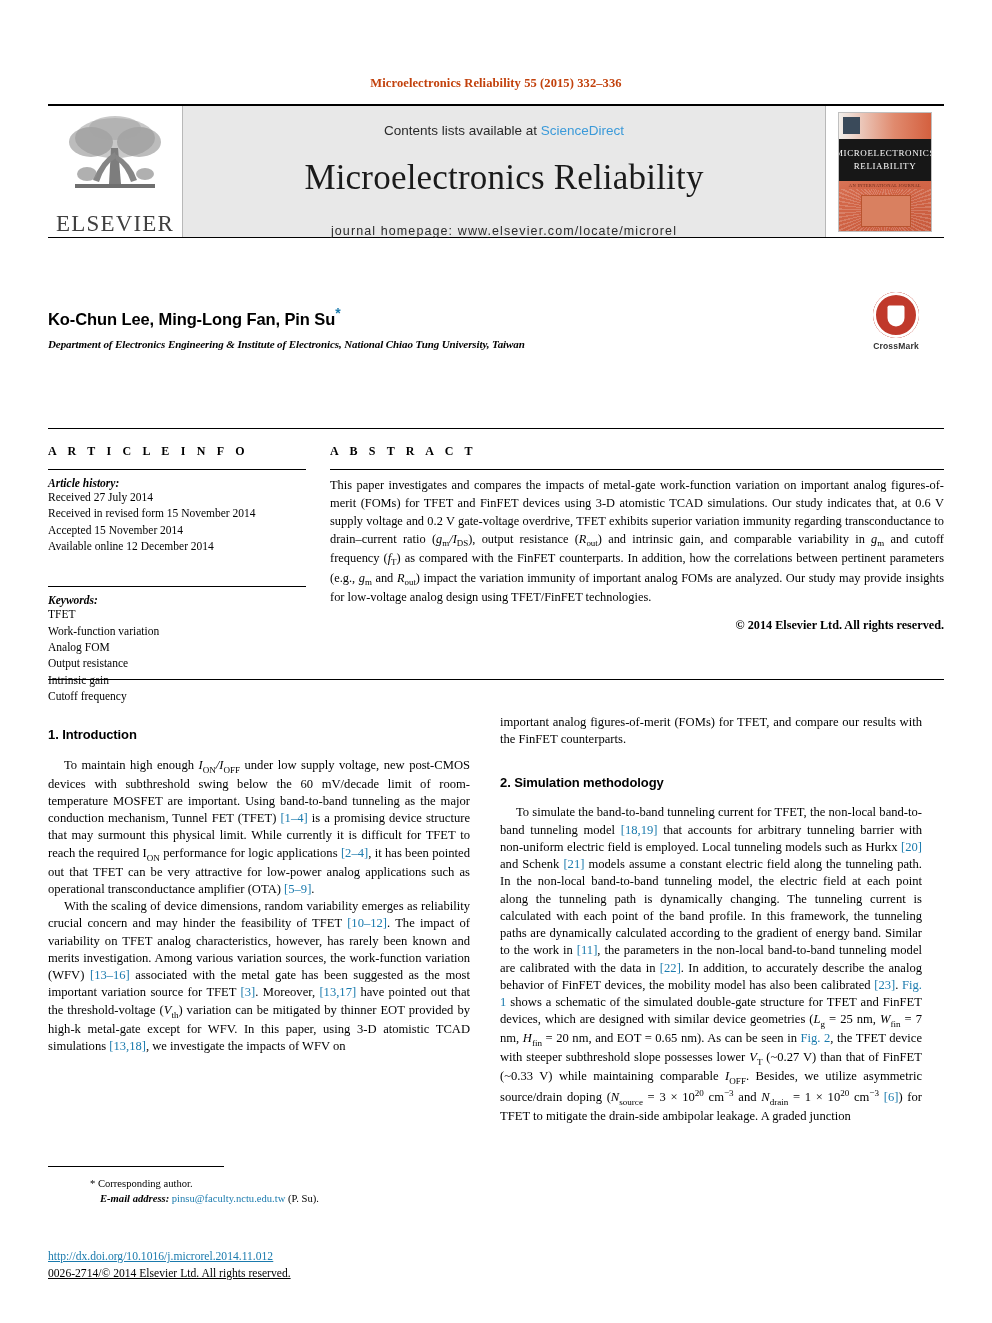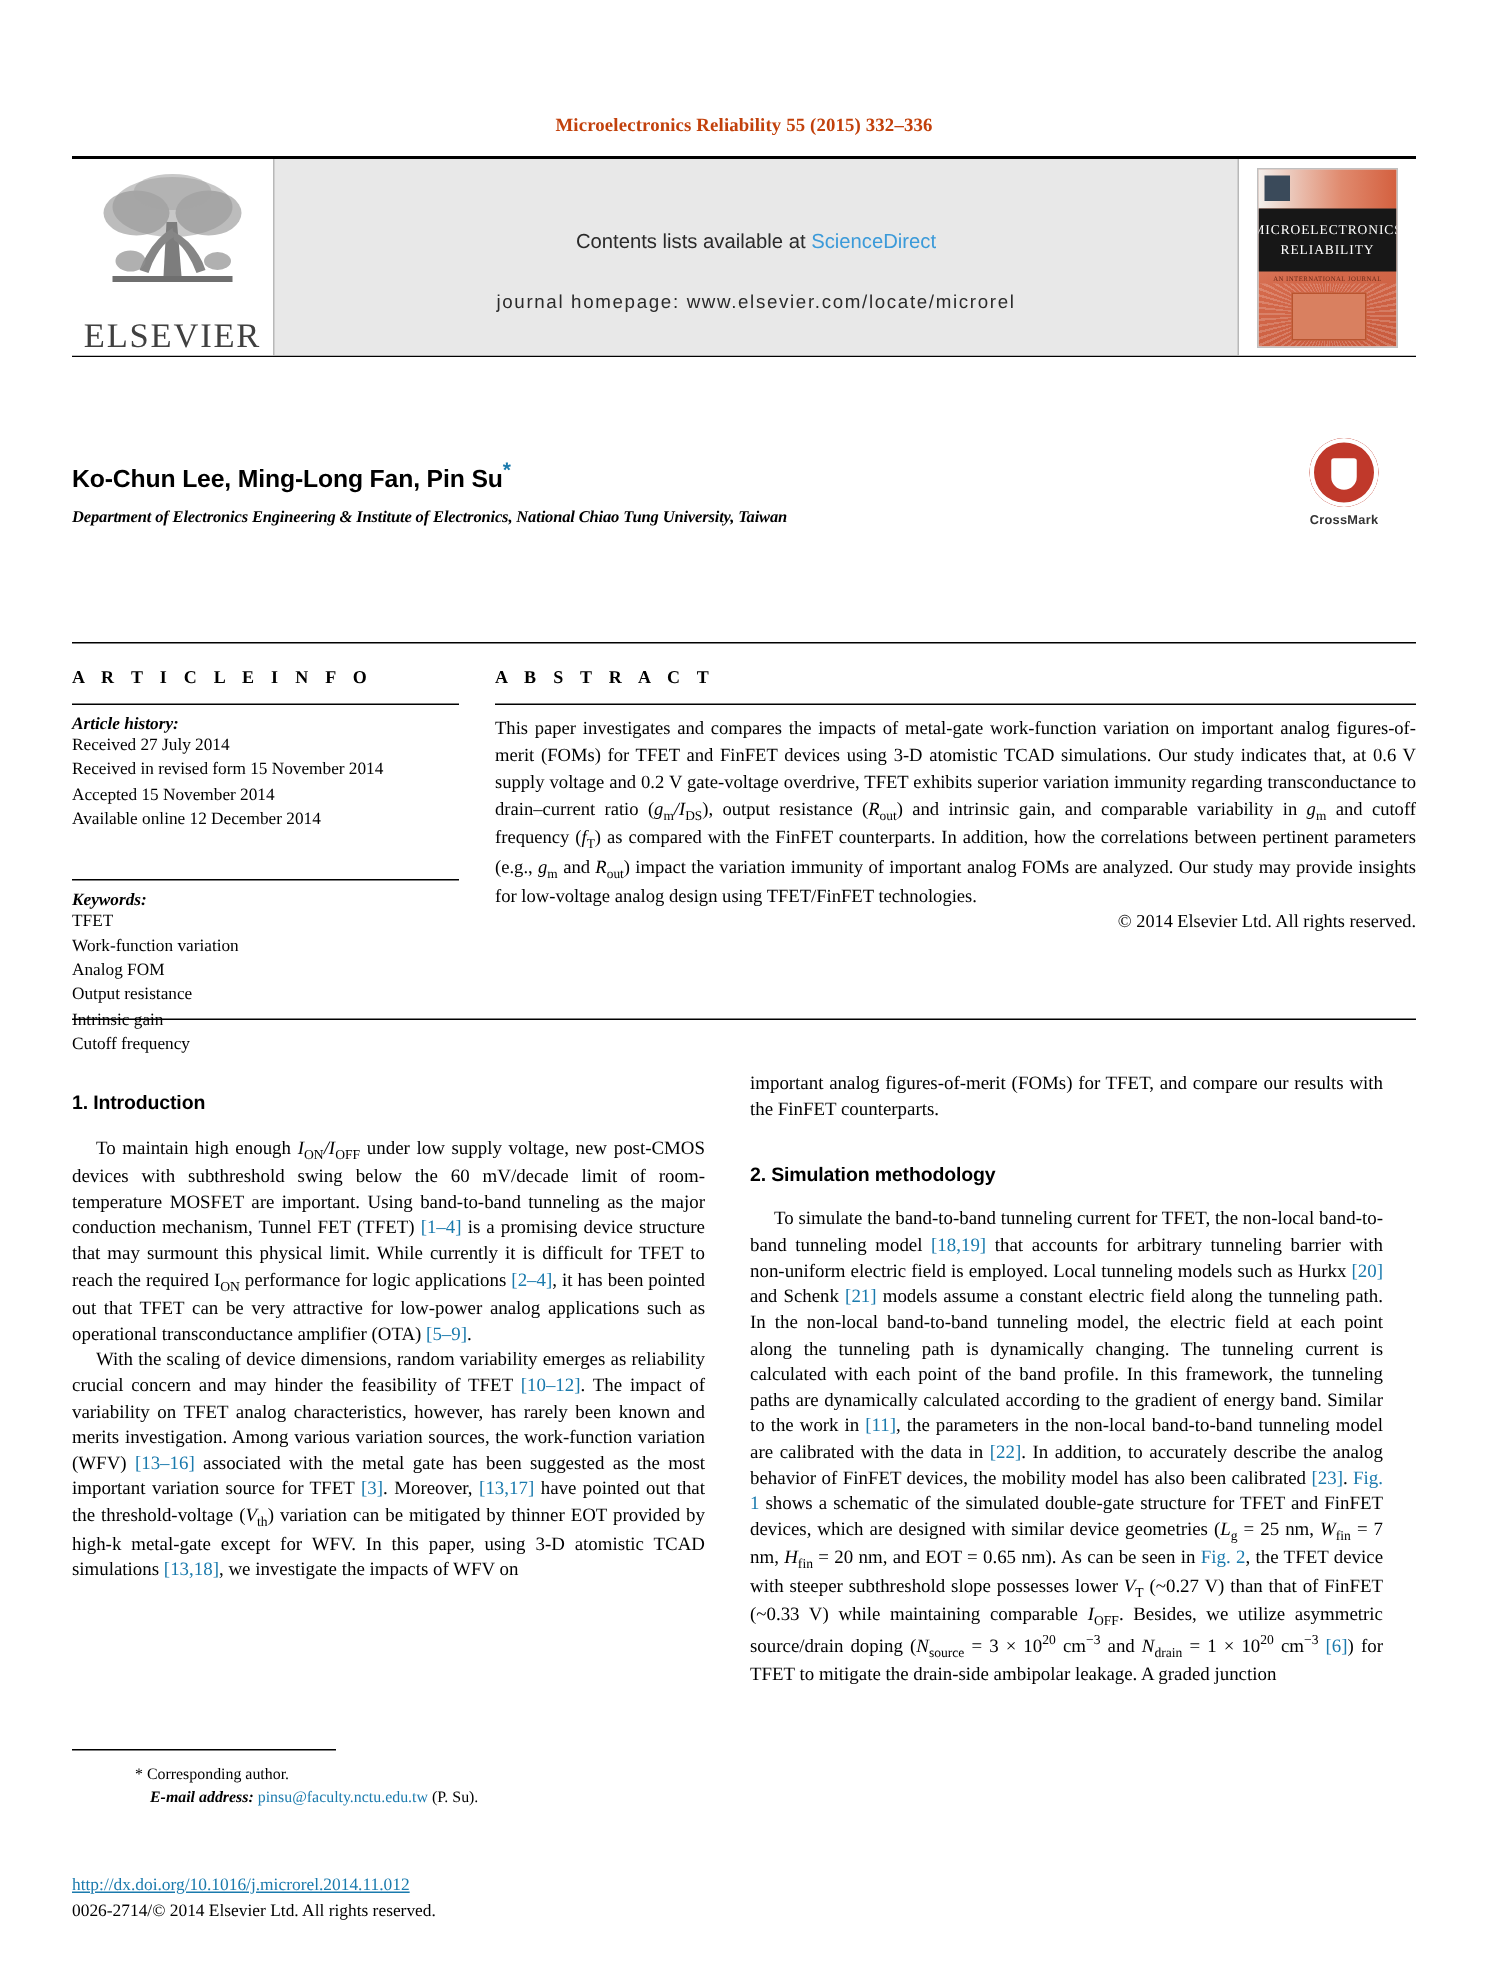--- a/index.html
+++ b/index.html
@@ -291,20 +291,22 @@
     font-family: "Liberation Serif", serif;
     font-size: 12.4px;
     line-height: 1.45;
     text-align: justify;
     margin: 0;
   }
   .copyline {
     font-family: "Liberation Serif", serif;
     font-size: 12.2px;
     text-align: right;
+    margin-top: 11px;
+    font-weight: bold;
   }
   .band-rule-bottom {
     position: absolute;
     top: 679px;
     left: 48px;
     width: 896px;
     border-top: 1px solid #000;
   }
 
   
@@ -362,20 +364,21 @@
     font-weight: bold;
   }
   .footer-doi {
     position: absolute;
     top: 1249px;
     left: 48px;
     width: 500px;
     font-family: "Liberation Serif", serif;
     font-size: 11.6px;
     line-height: 1.45;
+    text-decoration: underline;
   }
   .footer-doi .doi {
     color: #1a7aad;
     text-decoration: underline;
   }
 </style>
 </head>
 <body>
 
 <div class="page">
@@ -398,20 +401,21 @@
           <ellipse cx="82" cy="62" rx="9" ry="6" fill="#8f8f8f" opacity="0.7"></ellipse>
         </g>
       </svg>
       <div class="elsevier-word">ELSEVIER</div>
     </div>
 
     <div class="masthead-center">
       <div class="contents-line">
         <span>Contents lists available at </span><span class="sd-link">ScienceDirect</span>
       </div>
+      <div class="journal-title">Microelectronics Reliability</div>
       <div class="homepage-line">journal homepage: www.elsevier.com/locate/microrel</div>
     </div>
 
     <div class="masthead-right">
       <div class="cover-thumb">
         <div class="cover-topbar"></div>
         <div class="cover-els-mark"></div>
         <div class="cover-band">
           <span>MICROELECTRONICS</span>
           <span>RELIABILITY</span>

